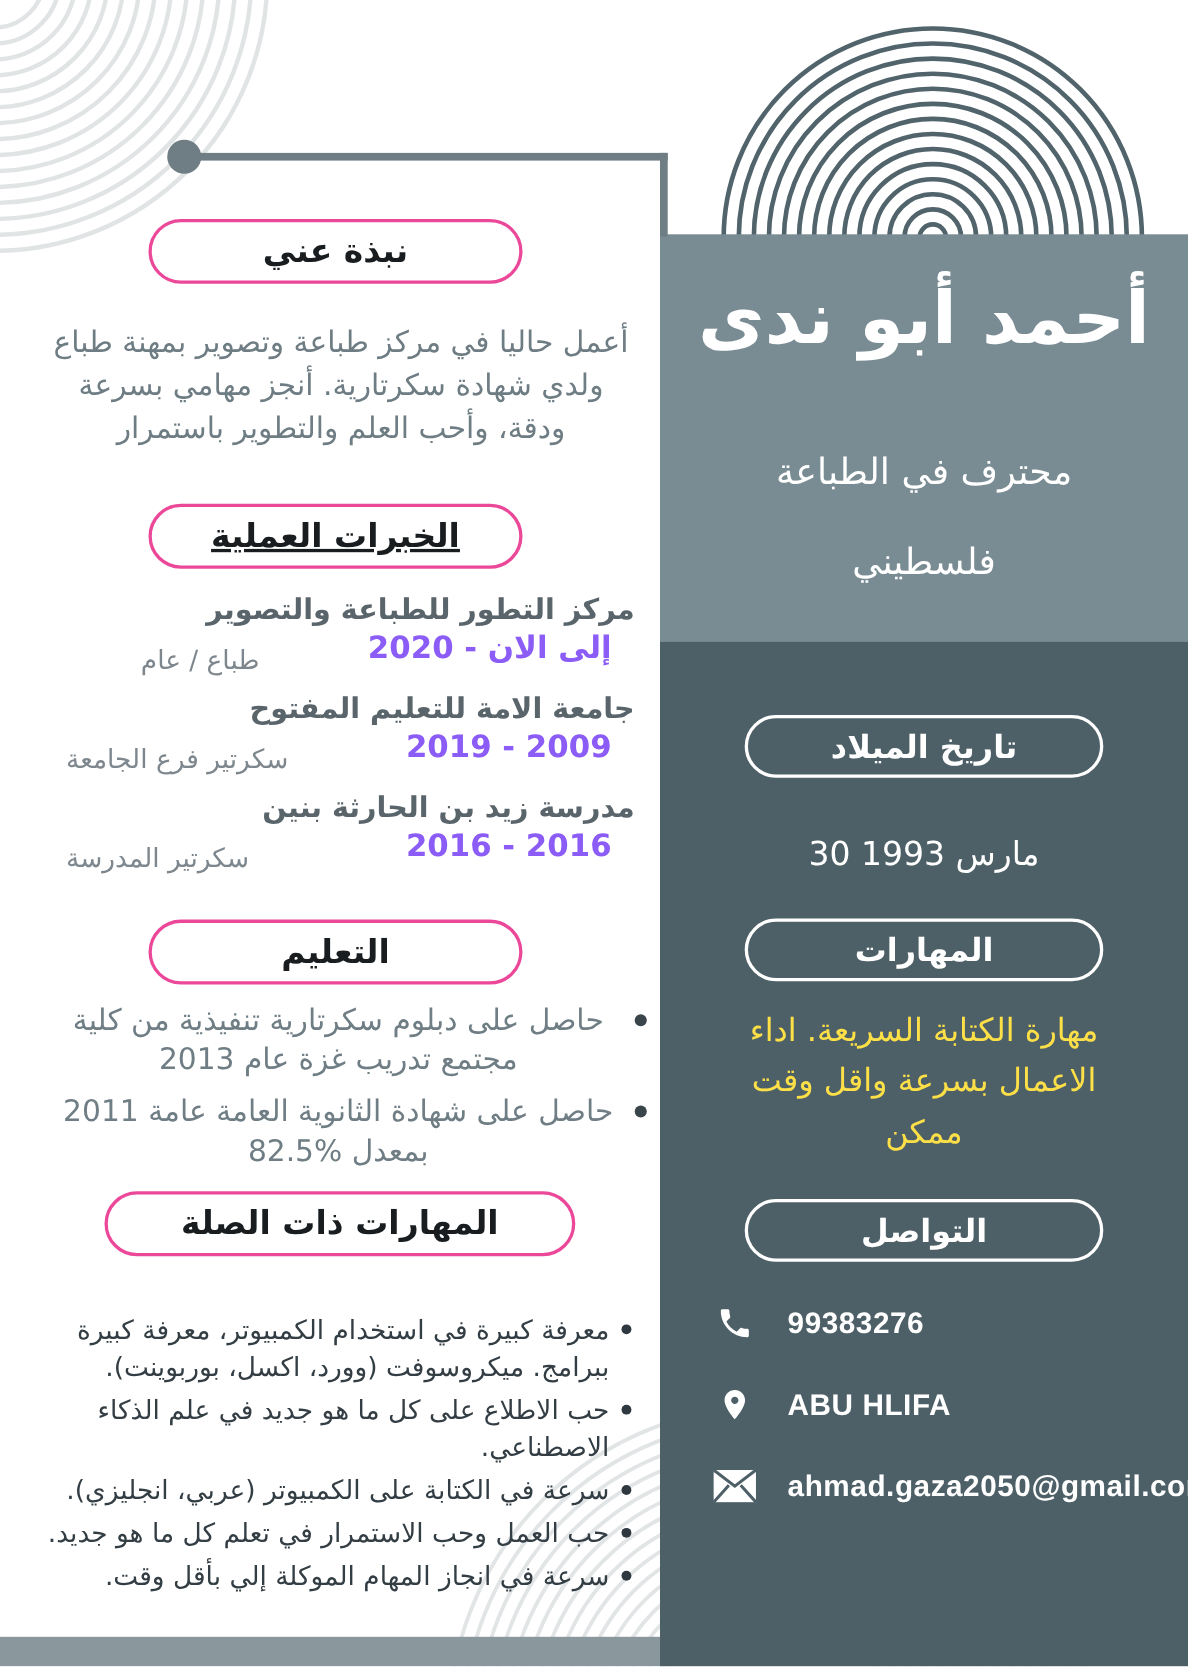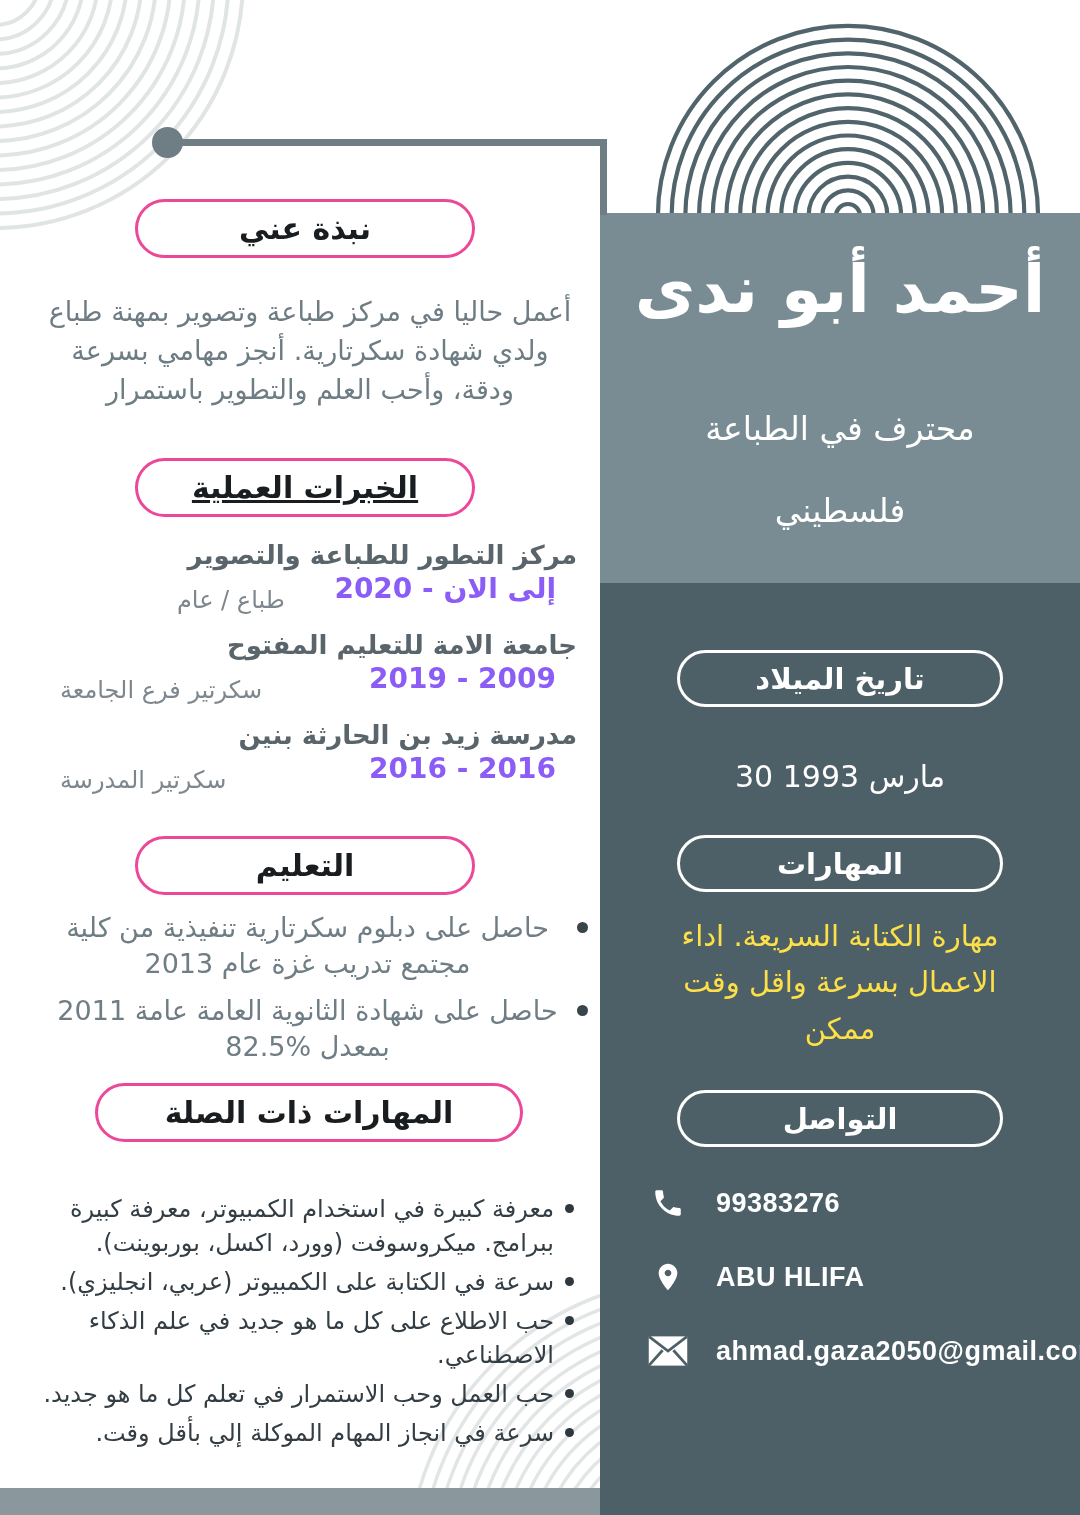--- a/index.html
+++ b/index.html
@@ -31,21 +31,21 @@
     direction:rtl; font-size:27px; line-height:1.45; color:#6E7C83; z-index:3; }
 
   .exp-list { position:absolute; left:40px; top:540px; width:540px; z-index:3; direction:rtl; }
   .exp-entry { margin-bottom:16px; }
   .entry-org { text-align:right; font-size:26px; font-weight:bold; color:#59646B; direction:rtl; padding-right:3px; }
   .entry-row { display:flex; direction:rtl; justify-content:space-between; padding:2px 24px 0 20px; }
   .entry-dates { font-size:28px; font-weight:bold; color:#8b5cf6; white-space:nowrap; }
   .entry-dates.ltr { direction:ltr; }
   .entry-dates.rtl { direction:rtl; }
   .entry-role { font-size:24px; color:#7D878D; margin-top:14px; white-space:nowrap; }
-  .exp-entry.e1 .entry-role { margin-left:117px; }
+  .exp-entry.e1 .entry-role { margin-left:68px; }
 
   .edu-list { position:absolute; left:55px; top:910px; width:505px; z-index:3; }
   .edu-item { position:relative; direction:rtl; text-align:center; font-size:27px; line-height:1.35;
     color:#6F7D84; margin-bottom:10px; }
   .edu-dot { position:absolute; right:-28px; top:12px; width:11px; height:11px; border-radius:50%; background:#39444B; }
 
   .rel-list { position:absolute; left:18px; top:1192px; width:562px; z-index:3; }
   .rel-item { position:relative; direction:rtl; text-align:right; font-size:24px; line-height:1.42;
     color:#333D44; margin-bottom:5px; padding-right:26px; }
   .rel-dot { position:absolute; right:6px; top:12px; width:9px; height:9px; border-radius:50%; background:#2F383E; }
@@ -175,25 +175,25 @@
   </div>
 
   <div class="pill pill-rel">المهارات ذات الصلة</div>
   <div class="rel-list">
     <div class="rel-item">
       <span class="rel-dot"></span>
       <span>معرفة كبيرة في استخدام الكمبيوتر، معرفة كبيرة ببرامج. ميكروسوفت (وورد، اكسل، بوربوينت).</span>
     </div>
     <div class="rel-item">
       <span class="rel-dot"></span>
+      <span>حب الاطلاع على كل ما هو جديد في علم الذكاء الاصطناعي.</span>
+    </div>
+    <div class="rel-item">
+      <span class="rel-dot"></span>
       <span>سرعة في الكتابة على الكمبيوتر (عربي، انجليزي).</span>
-    </div>
-    <div class="rel-item">
-      <span class="rel-dot"></span>
-      <span>حب الاطلاع على كل ما هو جديد في علم الذكاء الاصطناعي.</span>
     </div>
     <div class="rel-item">
       <span class="rel-dot"></span>
       <span>حب العمل وحب الاستمرار في تعلم كل ما هو جديد.</span>
     </div>
     <div class="rel-item">
       <span class="rel-dot"></span>
       <span>سرعة في انجاز المهام الموكلة إلي بأقل وقت.</span>
     </div>
   </div>

